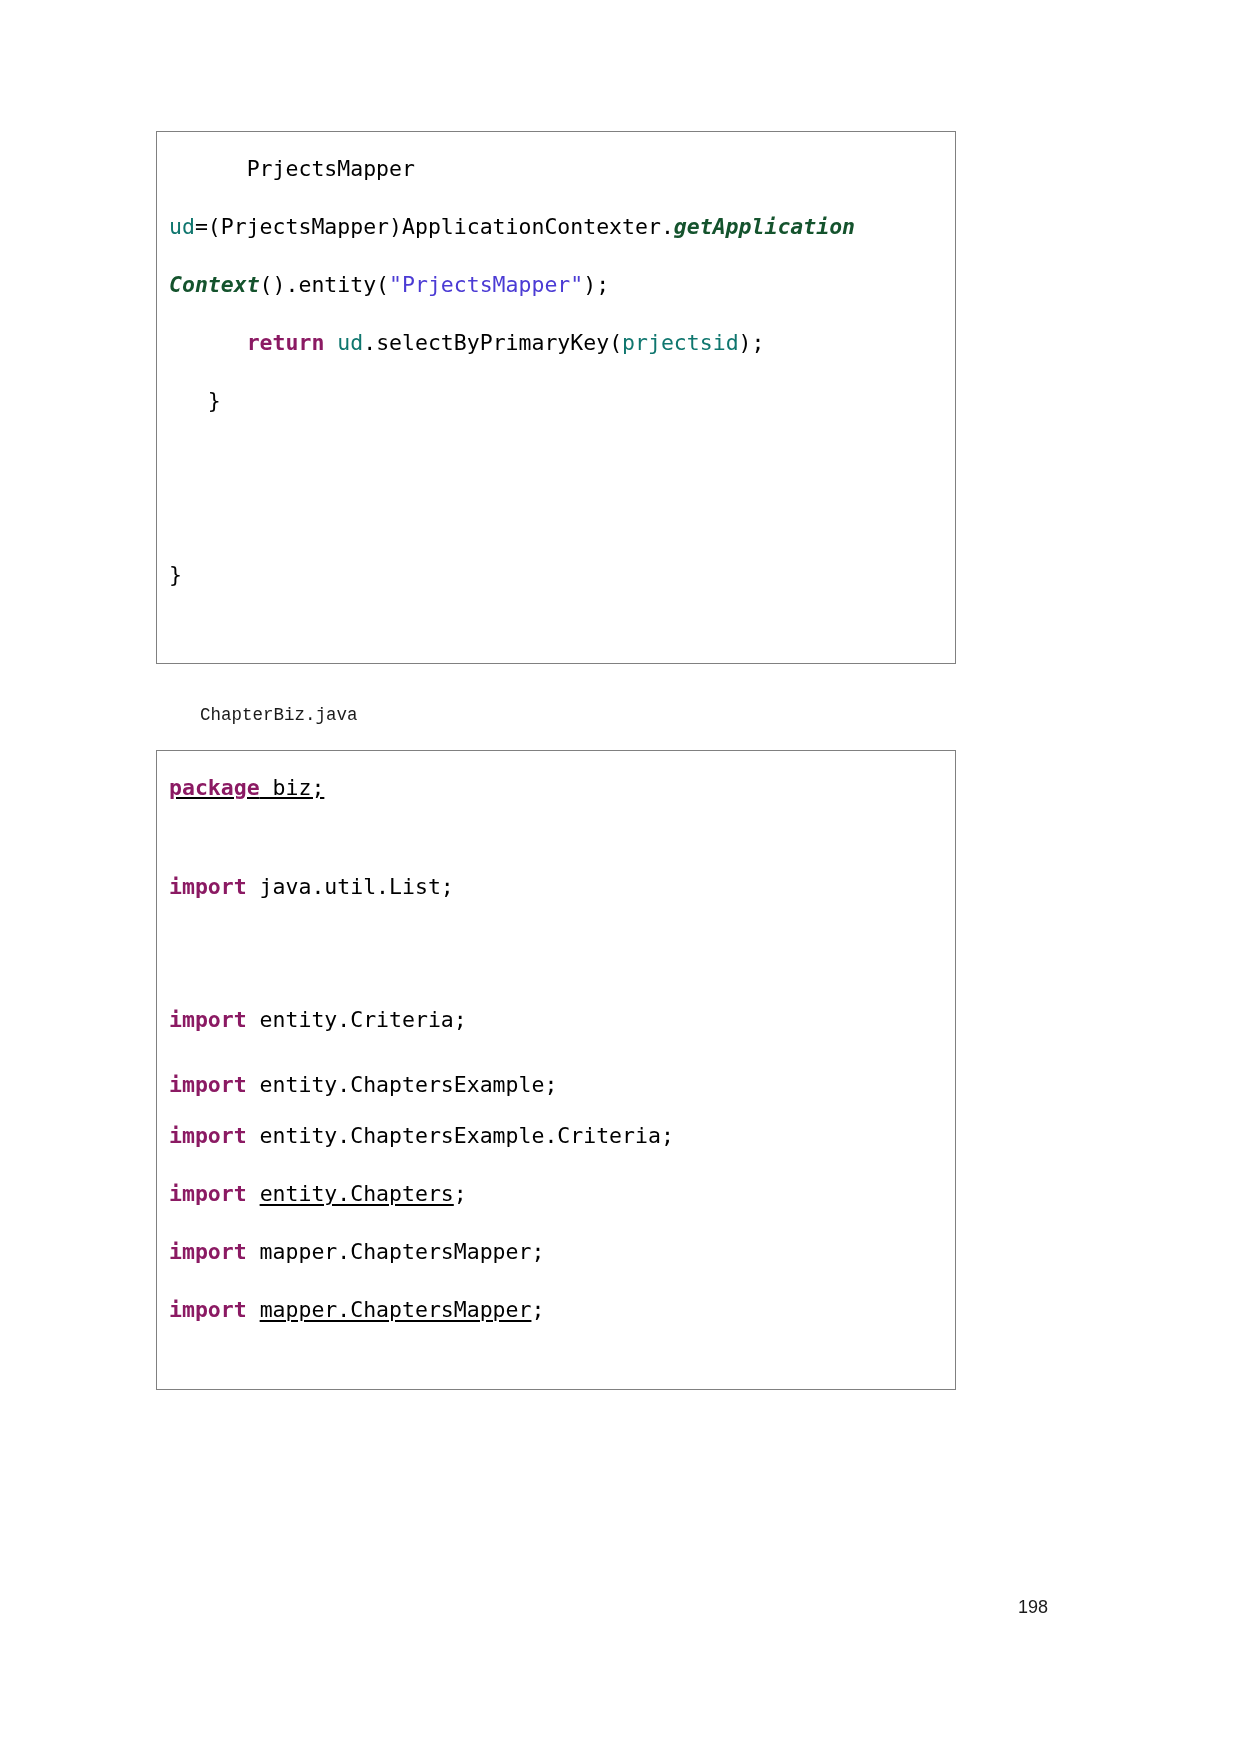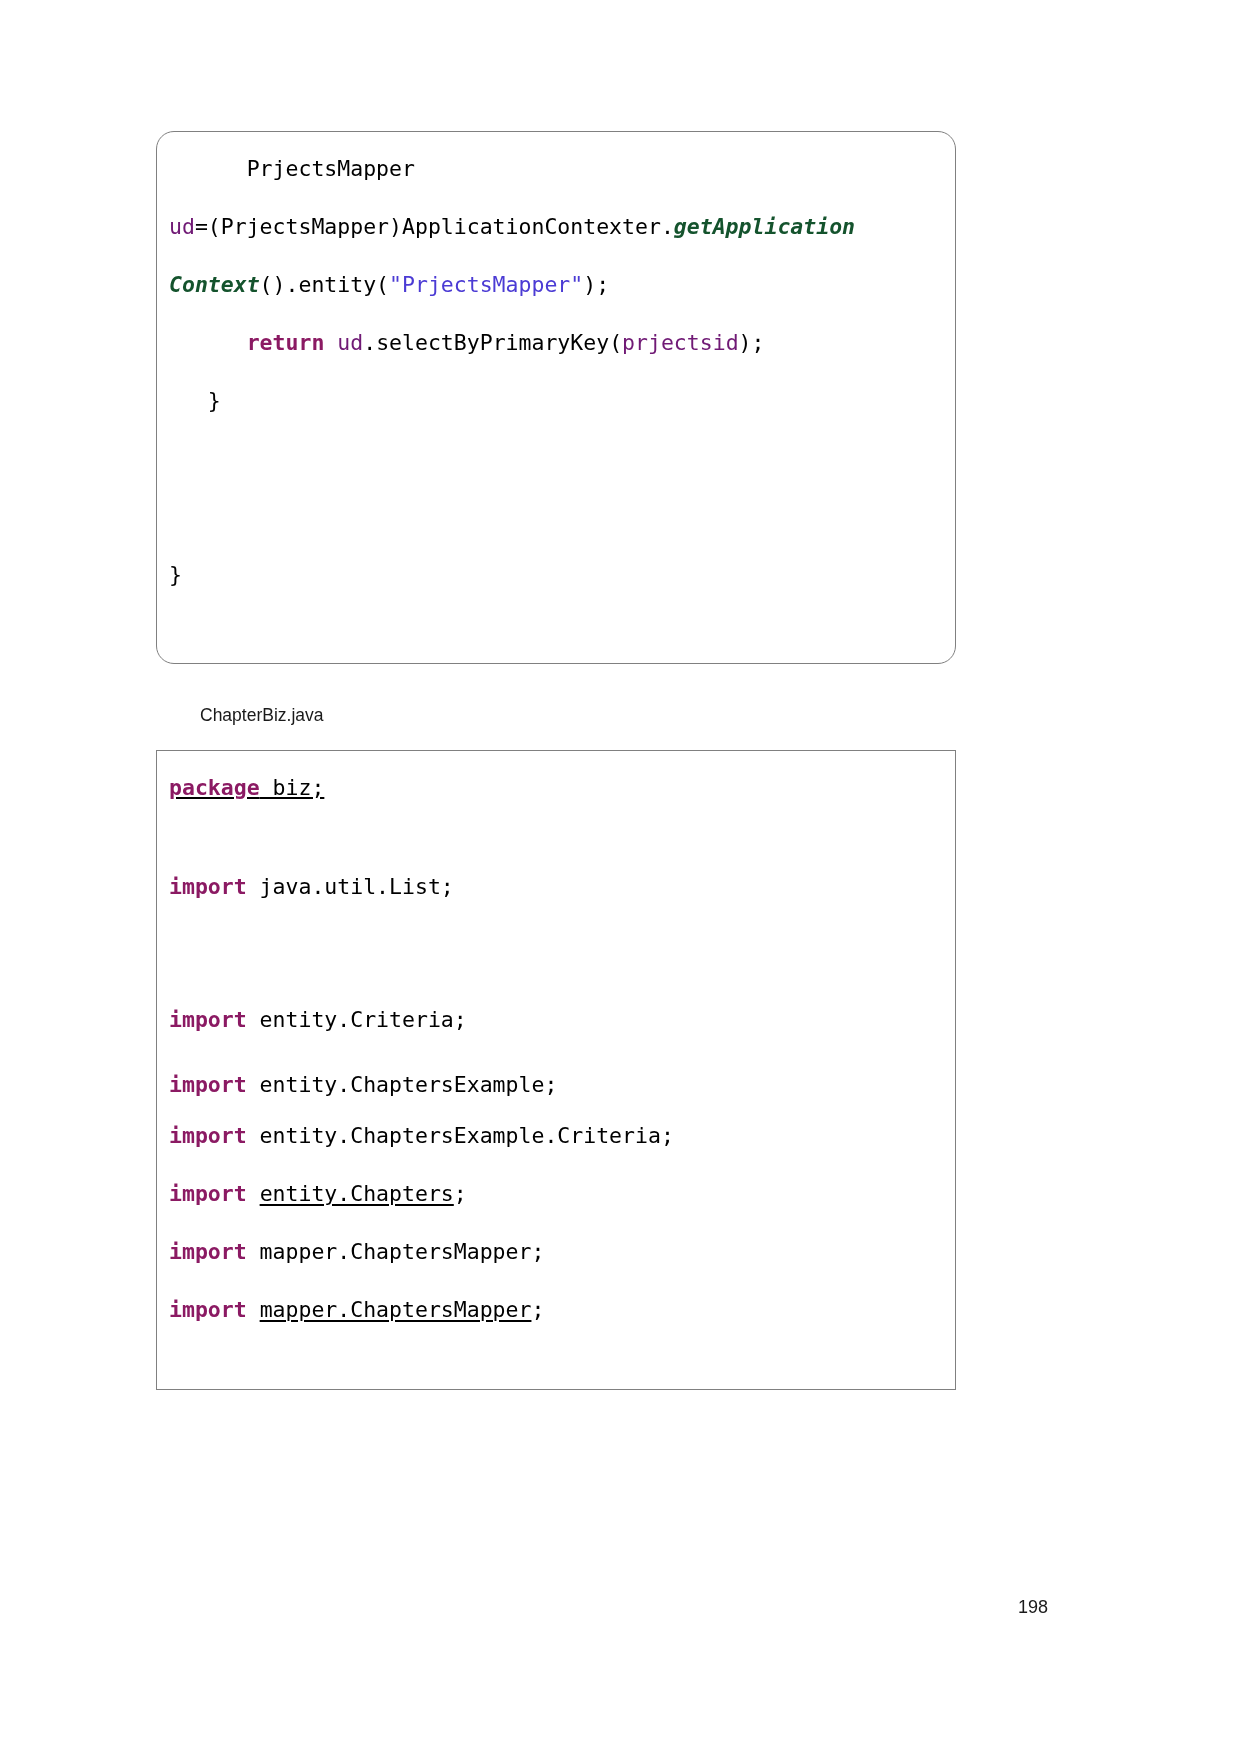--- a/index.html
+++ b/index.html
@@ -28,21 +28,20 @@
     background: #ffffff;
     box-sizing: border-box;
     overflow: hidden;
   }
 
   #code-box-1 {
     left: 156px;
     top: 131px;
     width: 800px;
     height: 533px;
-    border-radius: 18px;
   }
 
   #code-box-2 {
     left: 156px;
     top: 750px;
     width: 800px;
     height: 640px;
   }
 
   .code-line {
@@ -53,29 +52,29 @@
     white-space: pre;
     position: absolute;
     left: 12px;
   }
 
   .code-line.blank { color: transparent; }
 
   
   .kw       { color: #8B1A63; font-weight: bold; }
   .str      { color: #4B3BD4; }
-  .var      { color: #701a75; }
+  .var      { color: #0f766e; }
   .ital     { font-style: italic; color: #14532d; font-weight: bold; }
   .plain    { color: #000000; }
   .uline    { text-decoration: underline; text-decoration-thickness: 1.5px; text-underline-offset: 3px; }
 
   
   .caption {
     position: absolute;
-    font-family: Liberation Sans, sans-serif;
+    font-family: Liberation Mono, monospace;
     font-size: 17.5px;
     color: #1a1a1a;
     white-space: pre;
   }
   #caption-chapterbiz {
     left: 200px;
     top: 705px;
   }
 
   

